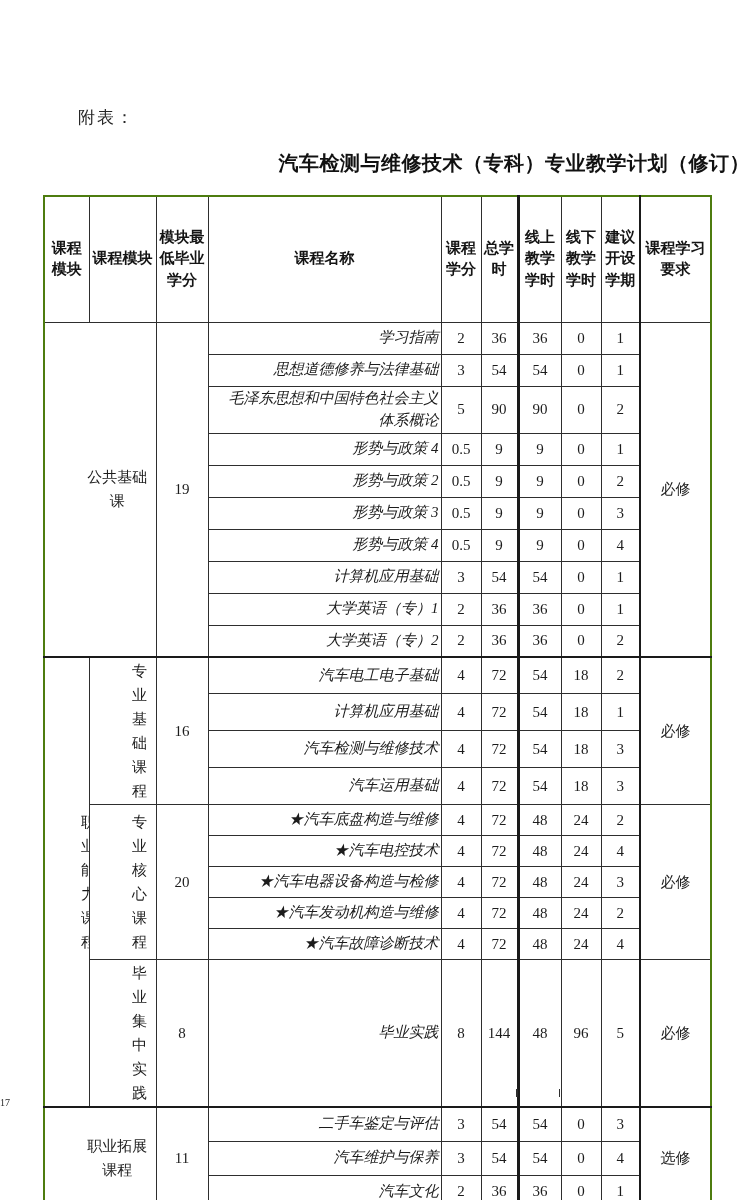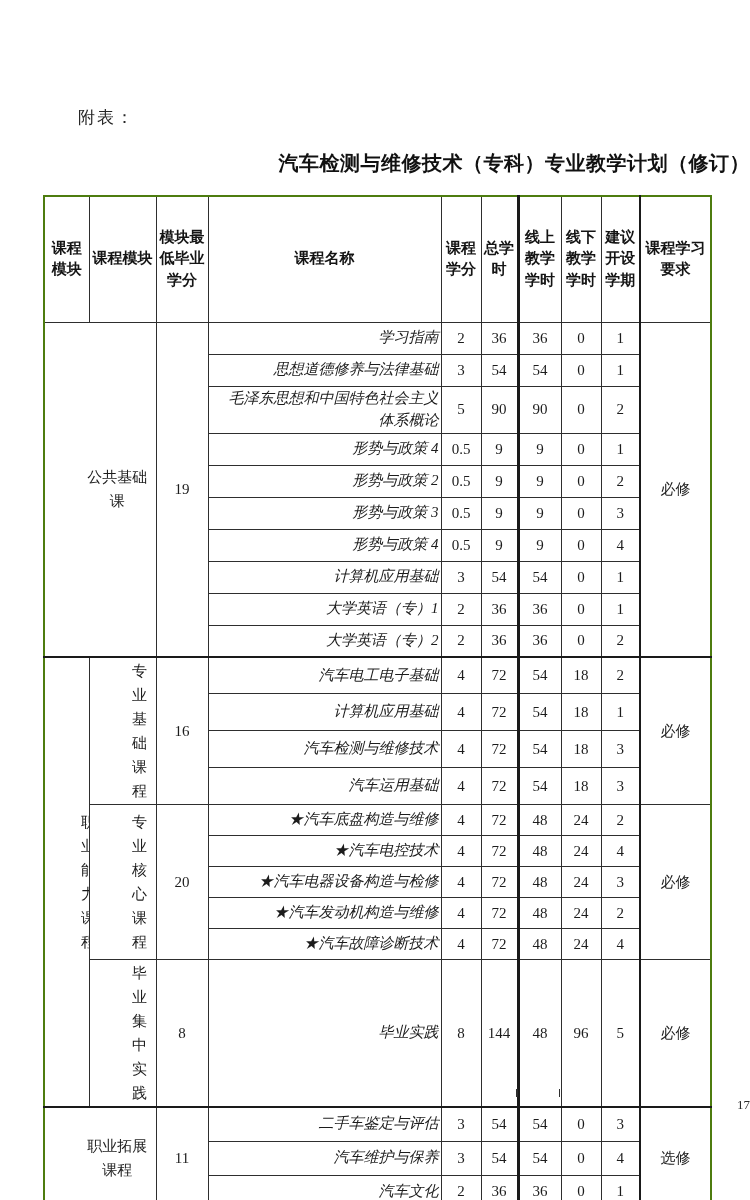--- a/index.html
+++ b/index.html
@@ -36,21 +36,21 @@
     font-weight:bold; text-align:center; line-height:1.45; color:#141414;
   }
   td.c { text-align:center; }
   td.name { text-align:right; padding-left:20px; line-height:1.45;font-style:italic; }
   td.mod { line-height:1.6;padding-left:36px; }
   .thickL { border-left:3px solid #1a1a1a !important; }
   .reqL  { border-left:2px solid #1a1a1a !important;margin-top:22px; }
   tr.sep th, tr.sep td { border-top:2px solid #1a1a1a; }
   .pagenum {
     position:absolute; left:0; top:1097px; width:750px;
-    text-align:right; font-size:13px; color:#2a2a2a;
+    text-align:left; font-size:10px; color:#2a2a2a;
     font-family:"Liberation Serif","DejaVu Serif",serif;
   }
   .stub { position:absolute; background:#2e2e2e; top:1089px; height:8px; }
   .stub.s1 { left:516px; width:2px; }
   .stub.s2 { left:559px; width:1px; }
 </style>
 </head>
 <body>
 
 <div class="annotation">附表：</div>

